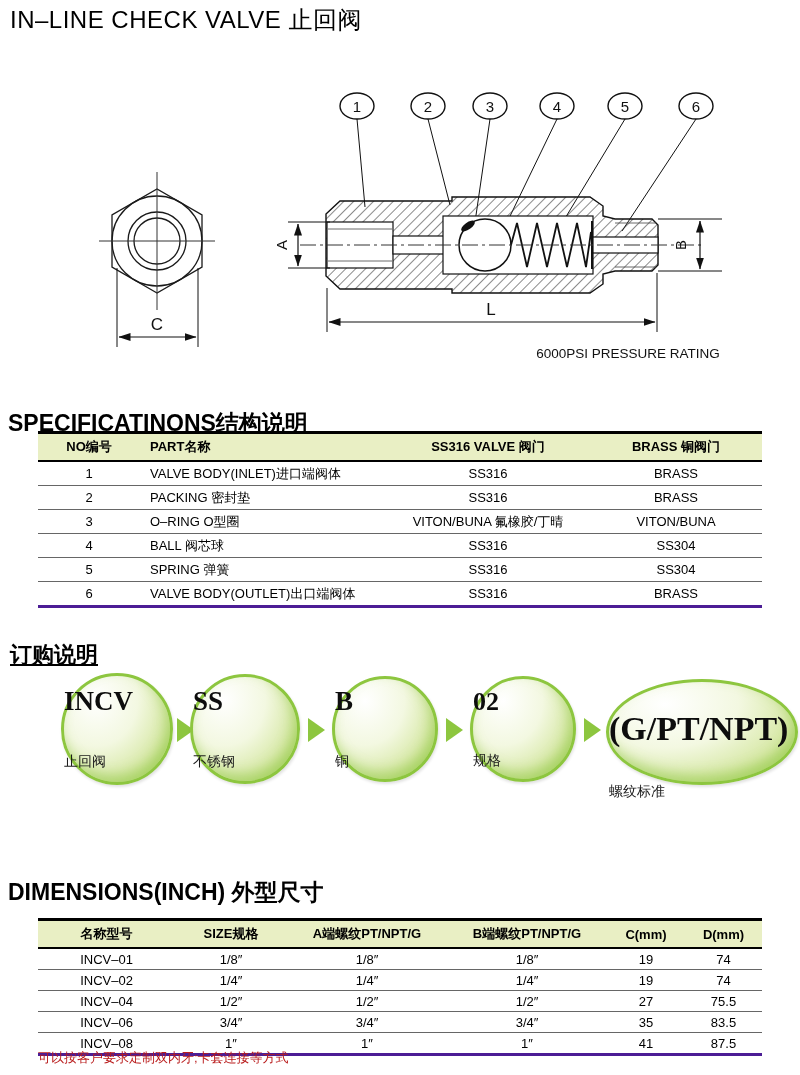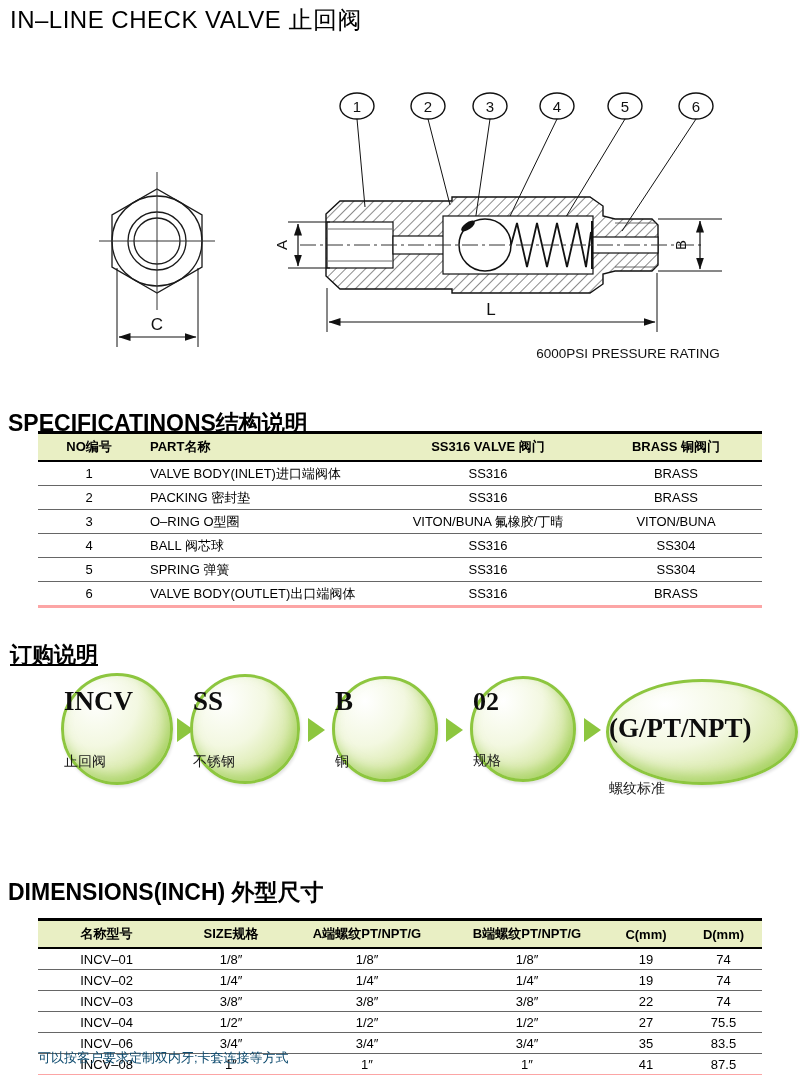--- a/index.html
+++ b/index.html
@@ -6,40 +6,40 @@
   html,body { width:800px; height:1075px; background:#ffffff; font-family:"Liberation Sans", sans-serif; color:#000; position:relative; overflow:hidden; }
 
   h1.title { top:4px; left:10px; font-size:24px; font-weight:normal; letter-spacing:0.5px; position:absolute; }
   h2.section { font-size:23px; font-weight:bold; position:absolute;margin-top:27px; }
 
   svg.drawing { position:absolute; top:0; left:0; }
   svg .stroke { stroke:#1a1a1a; fill:none; stroke-width:1.3; }
   svg text { font-family:"Liberation Sans", sans-serif; fill:#111; }
 
   table.datatable { position:absolute; border-collapse:collapse; table-layout:fixed; width:724px; left:38px;
-    border-top:3px solid #000; border-bottom:3px solid #fca5a5; }
+    border-top:3px solid #000; border-bottom:3px solid #4c1d95; }
   table.datatable th { background:#e9efc4; font-size:13px; font-weight:bold; padding:4px 4px; border-bottom:2px solid #000; }
   table.datatable td { font-size:13px; padding:2.5px 4px; text-align:center; border-bottom:1px solid #666; }
   table.datatable tbody tr:last-child td { border-bottom:none; }
   table.spec th:nth-child(1){ text-align:center; }
   table.spec th:nth-child(2){ text-align:left; padding-left:10px; }
   table.spec td:nth-child(2){ text-align:left; padding-left:10px; }
   table.dims th, table.dims td { text-align:center; }
 
   .ordering-wrap { position:absolute; inset:0; pointer-events:none; }
   .step-circle { position:absolute; border-radius:50%; border:3px solid #8dc63f;
     background: radial-gradient(ellipse at 30% 22%, #ffffff 0%, #f3f8e1 40%, #d6e8a4 72%, #abd45f 100%);
     box-shadow: inset -4px -7px 12px rgba(140,198,63,0.5), 1px 2px 3px rgba(0,0,0,0.12);
     display:flex; flex-direction:column; align-items:flex-start; justify-content:center; text-align:center;gap:16px; }
   .step-code { font-family:"Liberation Serif", serif; font-weight:bold; font-size:27px; color:#0d0d0d; line-height:1.05; }
   .step-label { font-size:14px; color:#1a1a1a; margin-top:21px; }
   .step-arrow { position:absolute; width:0; height:0;
     border-left:17px solid #8dc63f; border-top:12px solid transparent; border-bottom:12px solid transparent; }
 
-  .footer-note { position:absolute; top:1049px; left:38px; font-size:13px; color:#0c4a6e; }
+  .footer-note { position:absolute; top:1049px; left:38px; font-size:13px; color:#b91c1c; }
 </style>
 </head>
 <body>
 
 <h1 class="title">IN–LINE CHECK VALVE  止回阀</h1>
 
 <svg class="drawing" width="800" height="380" viewBox="0 0 800 380">
   <defs>
     <pattern id="hatch" width="7" height="7" patternUnits="userSpaceOnUse" patternTransform="rotate(45)">
       <line x1="0" y1="0" x2="0" y2="7" stroke="#2a2a2a" stroke-width="1.1"></line>
@@ -204,21 +204,21 @@
     <div class="step-code">B</div>
     <div class="step-label">铜</div>
   </div>
   <div class="step-arrow" style="left:446px; top:718px;"></div>
   <div class="step-circle" style="left:470px; top:676px; width:106px; height:106px;">
     <div class="step-code" style="font-size:26px;">02</div>
     <div class="step-label">规格</div>
   </div>
   <div class="step-arrow" style="left:584px; top:718px;"></div>
   <div class="step-circle" style="left:606px; top:679px; width:192px; height:106px;">
-    <div class="step-code" style="font-size:27px;margin-top:48px;">(G/PT/NPT)</div>
+    <div class="step-code" style="font-size:34px;margin-top:48px;">(G/PT/NPT)</div>
     <div class="step-label">螺纹标准</div>
   </div>
 </div>
 
 <h2 class="section" style="top:850px; left:8px;">DIMENSIONS(INCH)  外型尺寸</h2>
 
 <table class="datatable dims" style="top:902px;margin-top:16px;">
   <colgroup>
       <col style="width:137px">
       <col style="width:112px">
@@ -248,28 +248,20 @@
       </tr>
       <tr>
         <td>INCV–02</td>
         <td>1/4″</td>
         <td>1/4″</td>
         <td>1/4″</td>
         <td>19</td>
         <td>74</td>
       </tr>
       <tr>
-        <td>INCV–03</td>
-        <td>3/8″</td>
-        <td>3/8″</td>
-        <td>3/8″</td>
-        <td>22</td>
-        <td>74</td>
-      </tr>
-      <tr>
         <td>INCV–04</td>
         <td>1/2″</td>
         <td>1/2″</td>
         <td>1/2″</td>
         <td>27</td>
         <td>75.5</td>
       </tr>
       <tr>
         <td>INCV–06</td>
         <td>3/4″</td>

